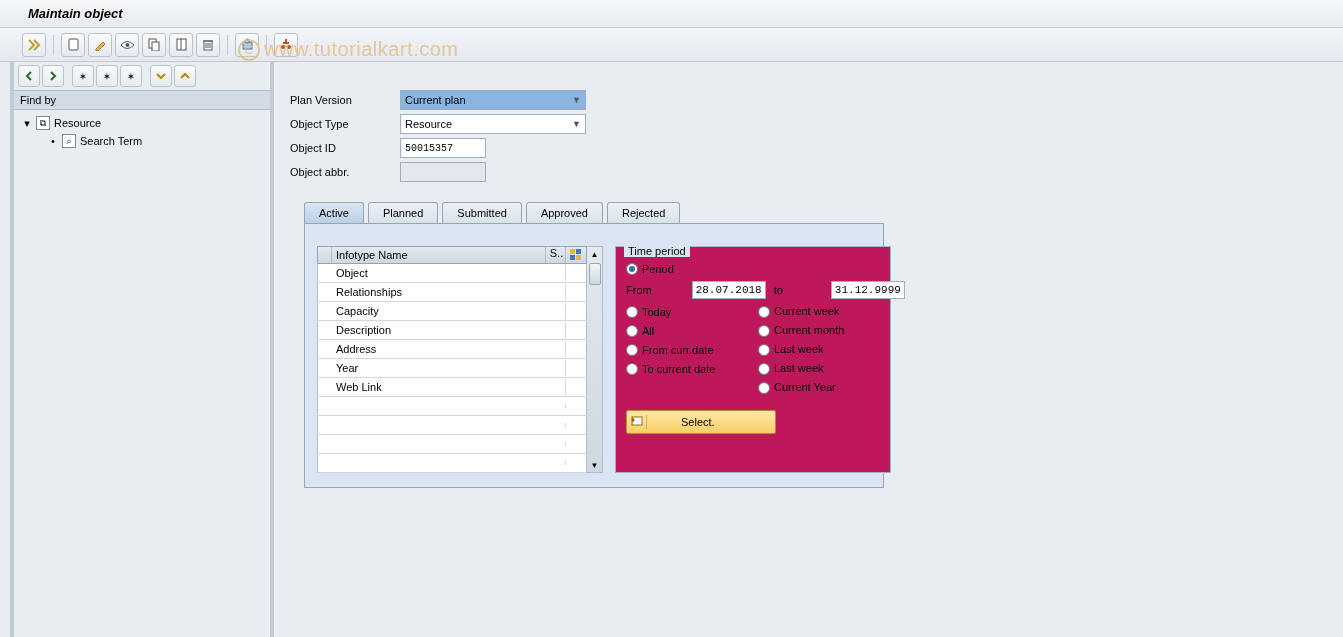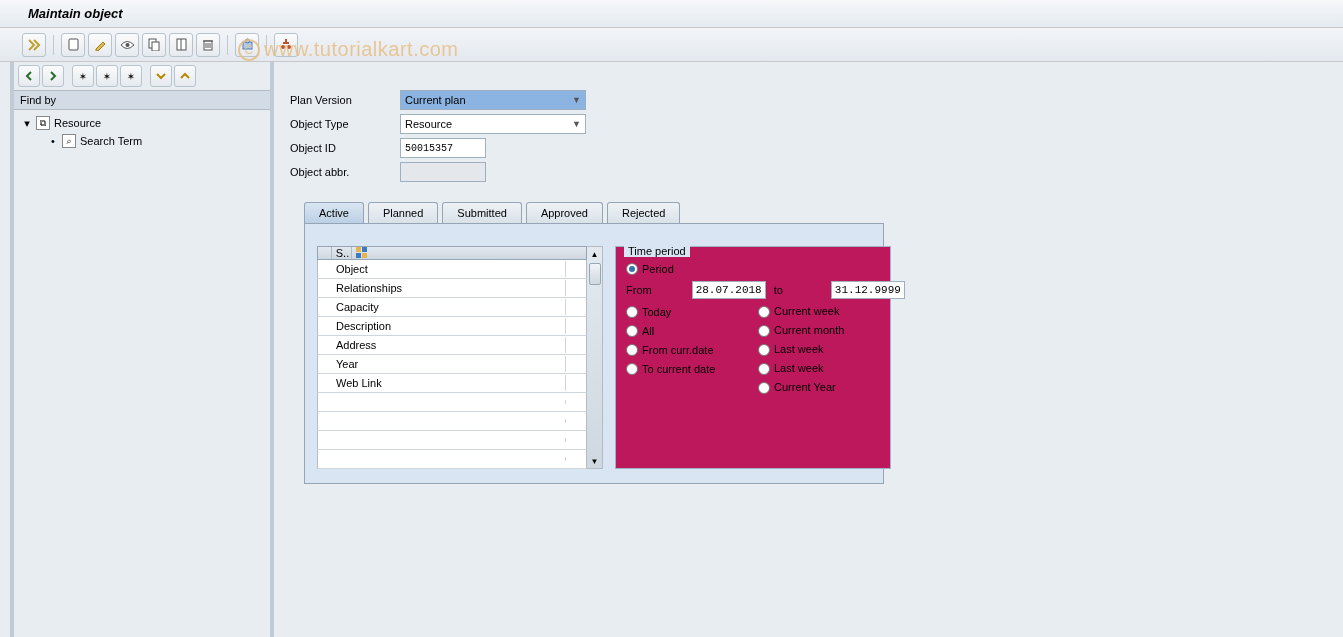--- a/index.html
+++ b/index.html
@@ -491,20 +491,21 @@
       <div class="tab">Approved</div>
       <div class="tab">Rejected</div>
     </div>
 
     <div class="tabs-body">
 
       <div class="info-wrap">
         <div class="info-table">
           <div class="it-head">
             <div class="c-sel"></div>
+            <div class="c-name">Infotype Name</div>
             <div class="c-s">S..</div>
             <div class="c-ico">
               <svg viewBox="0 0 12 12">
                   <rect x="0" y="0" width="5" height="5" fill="#e6b44a"></rect>
                   <rect x="6" y="0" width="5" height="5" fill="#3d7ac3"></rect>
                   <rect x="0" y="6" width="5" height="5" fill="#3d7ac3"></rect>
                   <rect x="6" y="6" width="5" height="5" fill="#e6b44a"></rect>
                 </svg>
             </div>
           </div>
@@ -611,16 +612,25 @@
           <div class="col1">
               <span class="radio"></span>
               <span>To current date</span>
             </div>
           <div><span class="radio"></span><span>Last week</span></div>
         </div>
         <div class="tp-row">
           <div class="col1"></div>
           <div><span class="radio"></span><span>Current Year</span></div>
         </div>
+        <div class="select-btn">
+          <span class="ic">
+            <svg width="12" height="12" viewBox="0 0 12 12">
+                <rect x="1" y="2" width="10" height="8" stroke="#8e6b1e" fill="#fff"></rect>
+                <path d="M1 2 L4 5 L1 8" fill="#8e6b1e"></path>
+              </svg>
+          </span>
+          <span>Select.</span>
+        </div>
       </div>
     </div>
   </div>
 </div>
 
 </body></html>

